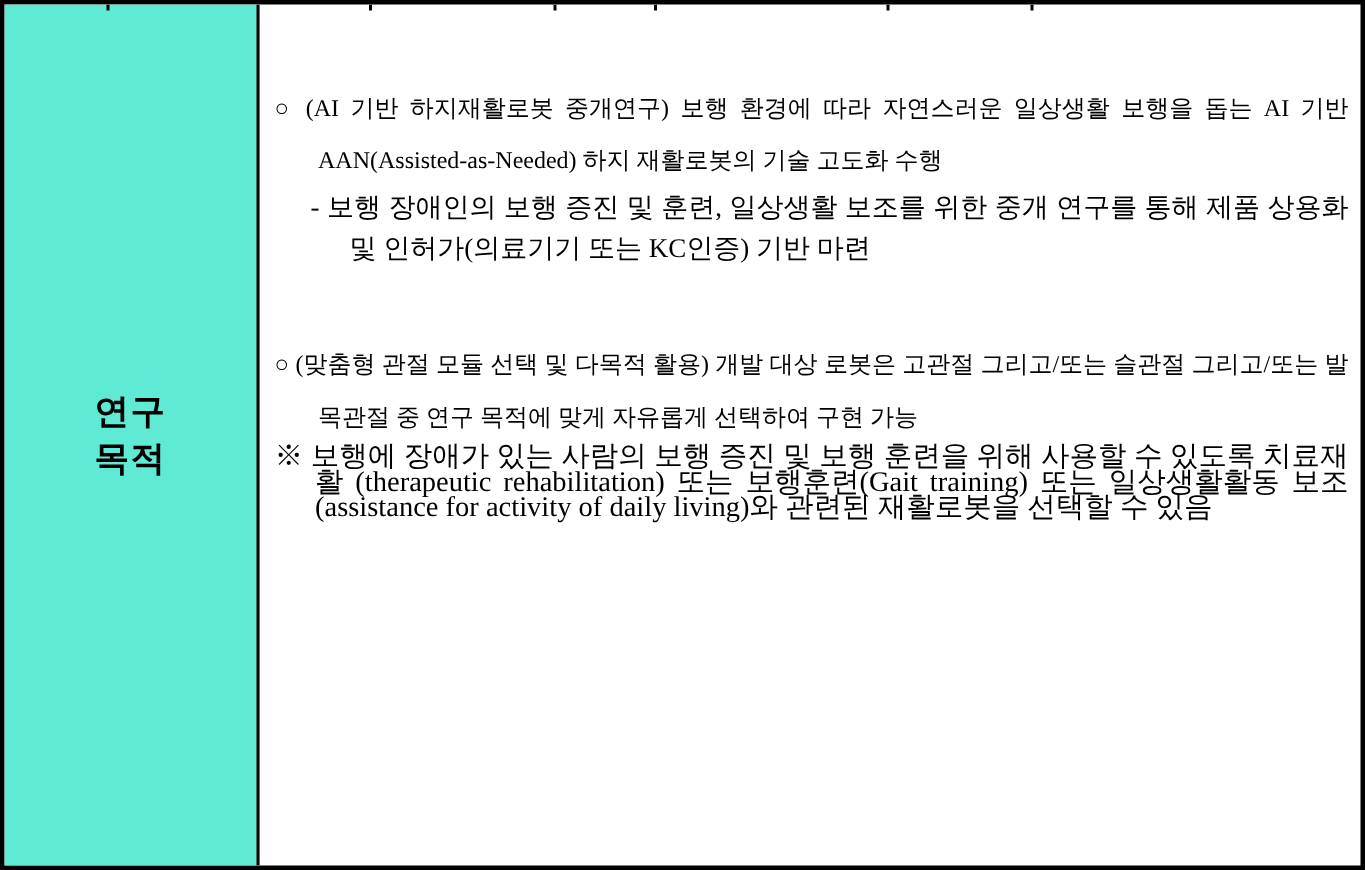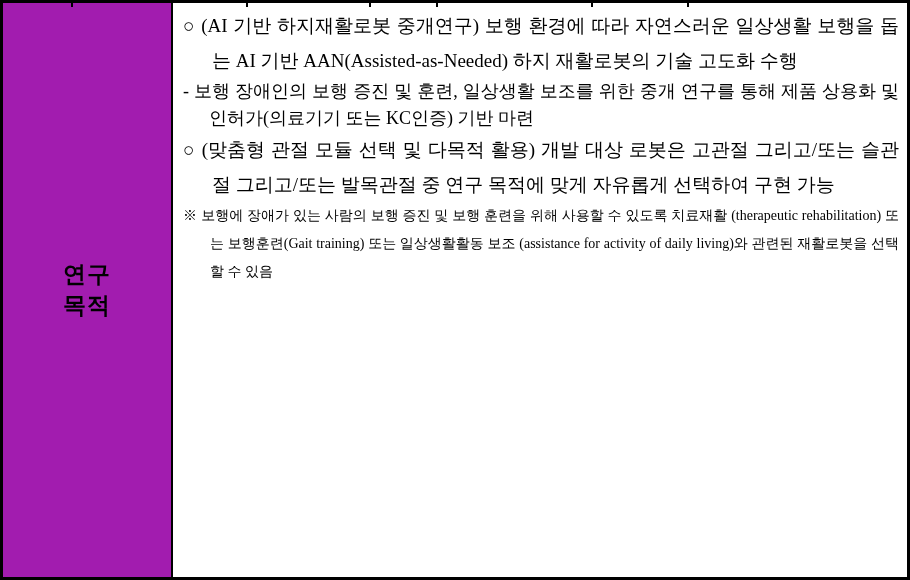--- a/index.html
+++ b/index.html
@@ -21,21 +21,21 @@
   .tick {
     position: absolute;
     top: 0;
     width: 2px;
     height: 4px;
     background: #000000;
   }
   .label-cell {
     width: 170px;
     flex-shrink: 0;
-    background: #a21caf;
+    background: #5eead4;
     border-right: 2px solid #000000;
     display: flex;
     flex-direction: column;
     align-items: center;
     justify-content: center;
   }
   .label-line {
     font-size: 23px;
     font-weight: bold;
     line-height: 31px;
@@ -45,34 +45,36 @@
   .content-cell {
     flex: 1;
     padding: 5px 8px 3px 10px;
     overflow: hidden;
   }
   p.item {
     text-align: justify;
     word-break: normal;
   }
   p.bullet {
-    font-size: 19px;
+    font-size: 16px;
     line-height: 35px;
     padding-left: 29px;
     text-indent: -29px;
+    margin-top: 47px;
   }
   p.sub {
     font-size: 18px;
     line-height: 27px;
+    margin-left: 24px;
     padding-left: 26px;
     text-indent: -26px;
   }
   p.note {
-    font-size: 14px;
-    line-height: 28px;
+    font-size: 19px;
+    line-height: 17px;
     padding-left: 27px;
     text-indent: -27px;
   }
   .marker { display: inline; }
 </style>
 </head>
 <body>
 
 <div class="doc-table">
 

